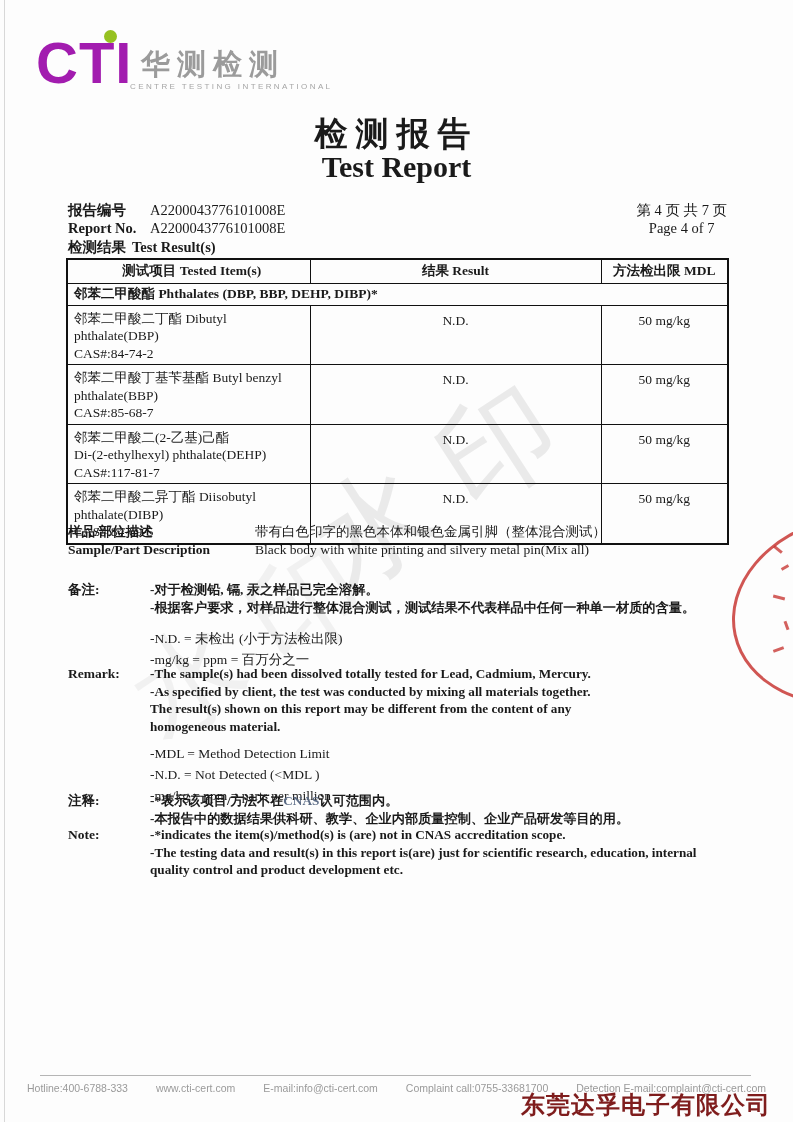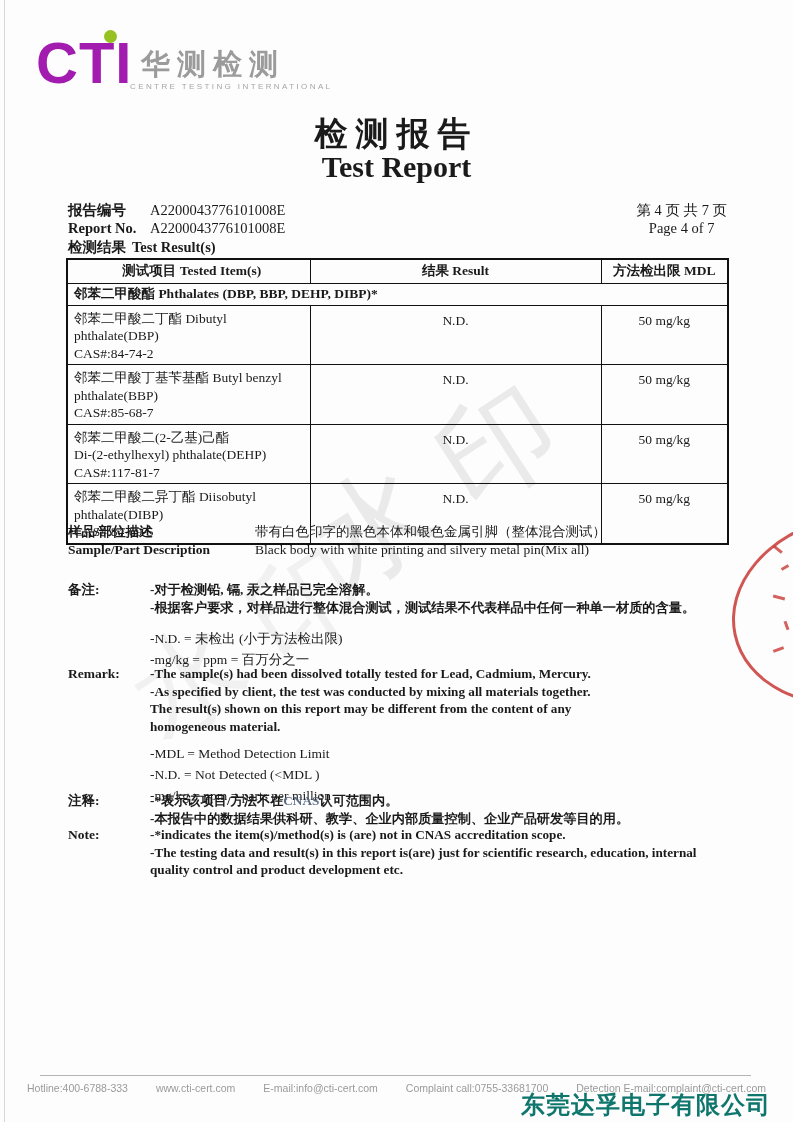--- a/index.html
+++ b/index.html
@@ -72,21 +72,21 @@
   .cnas { color:#5b6b85; }
 
   
   .footer-line { left:40px; top:1075px; width:711px; height:1px; background:#b5b5b5; }
   .footer {
     left:0; top:1082px; width:793px; display:flex; justify-content:center; gap:28px;
     font-family:"Liberation Sans","DejaVu Sans",sans-serif; font-size:10.5px; color:#9a9a9a;
   }
   .company-red {
     right:22px; top:1089px; font-family:"Liberation Sans","DejaVu Sans",sans-serif;
-    font-weight:700; font-size:24px; color:#0f766e; letter-spacing:1px;
+    font-weight:700; font-size:24px; color:#7f1d1d; letter-spacing:1px;
   }
 
   
   .watermark {
     left:170px; top:400px; width:560px; text-align:center;
     font-size:115px; letter-spacing:34px; color:#000; opacity:0.07; font-weight:400;
     transform:rotate(-33deg); transform-origin:center; pointer-events:none;
   }
   .watermark2 {
     left:60px; top:560px; width:400px; text-align:center;

